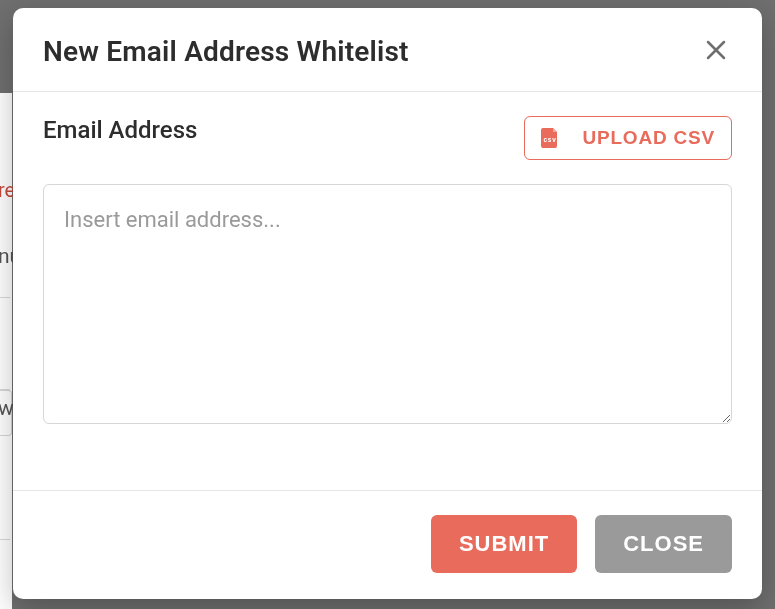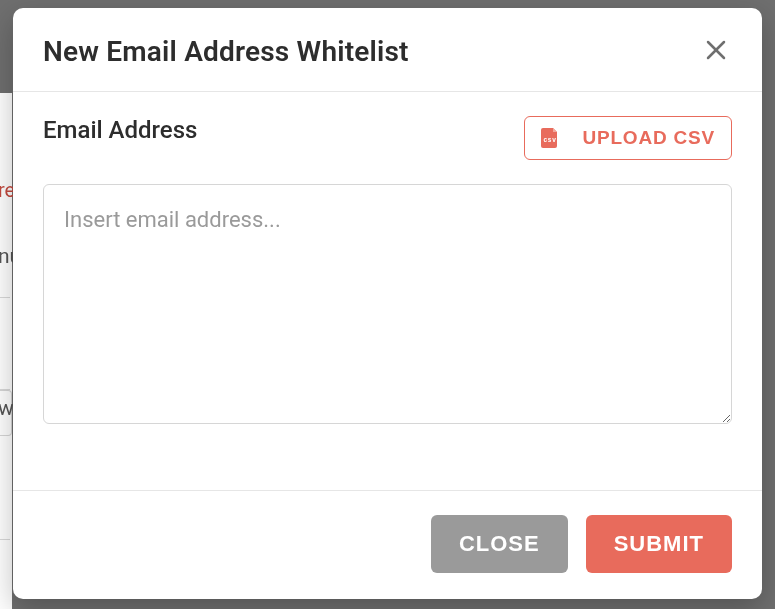--- a/index.html
+++ b/index.html
@@ -185,16 +185,16 @@
           </svg>
         </span>
         <span>UPLOAD CSV</span>
       </button>
     </div>
 
     <textarea class="textarea" placeholder="Insert email address..." style=""></textarea>
   </div>
 
   <div class="modal-footer">
+    <button class="btn btn-primary">SUBMIT</button>
     <button class="btn btn-secondary">CLOSE</button>
-    <button class="btn btn-primary">SUBMIT</button>
   </div>
 </div>
 
 </body></html>

